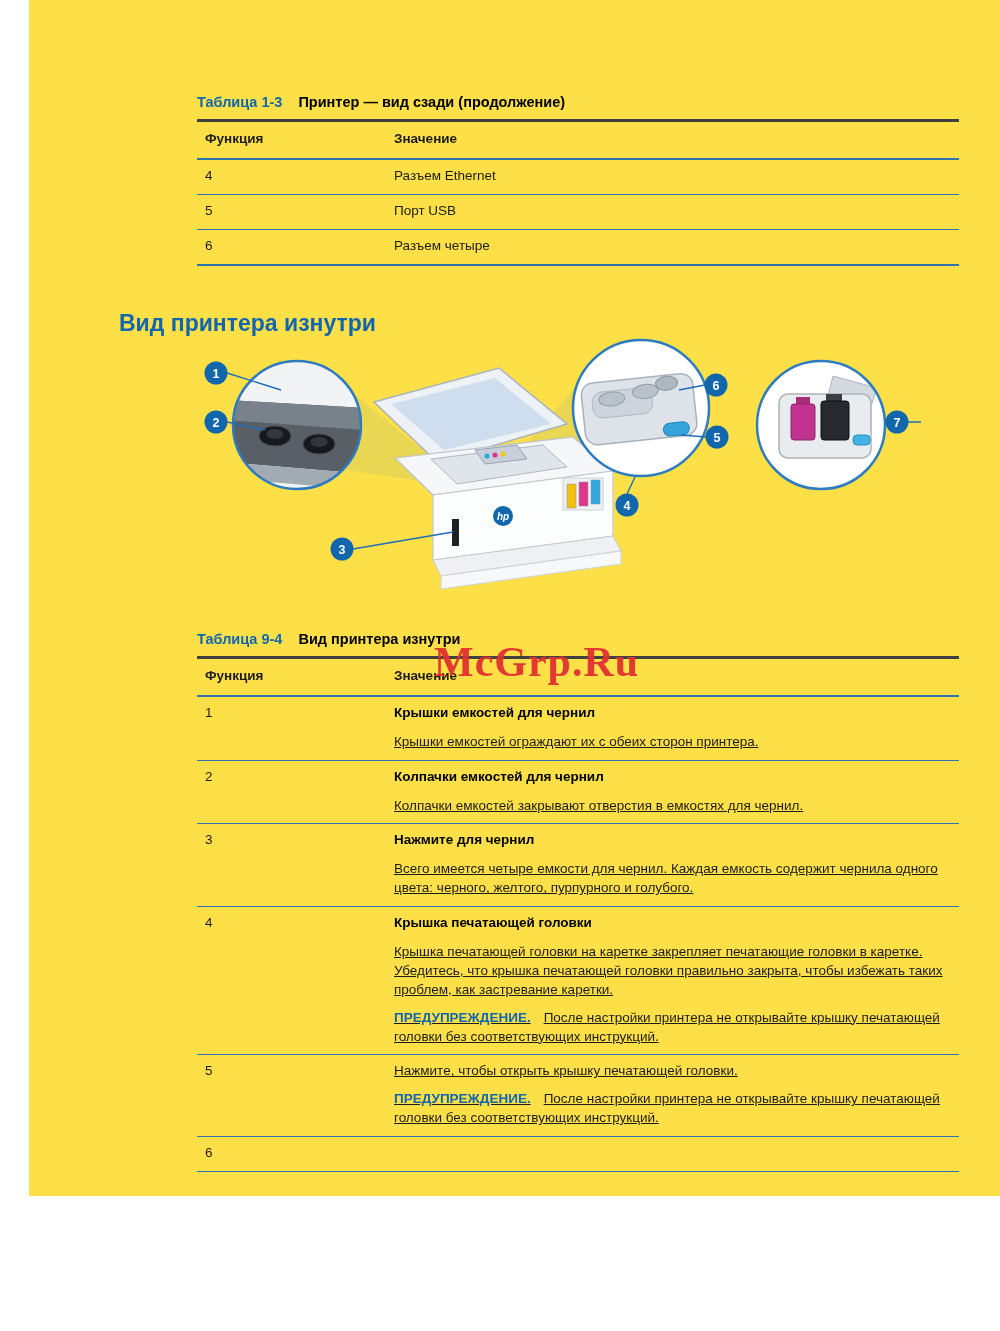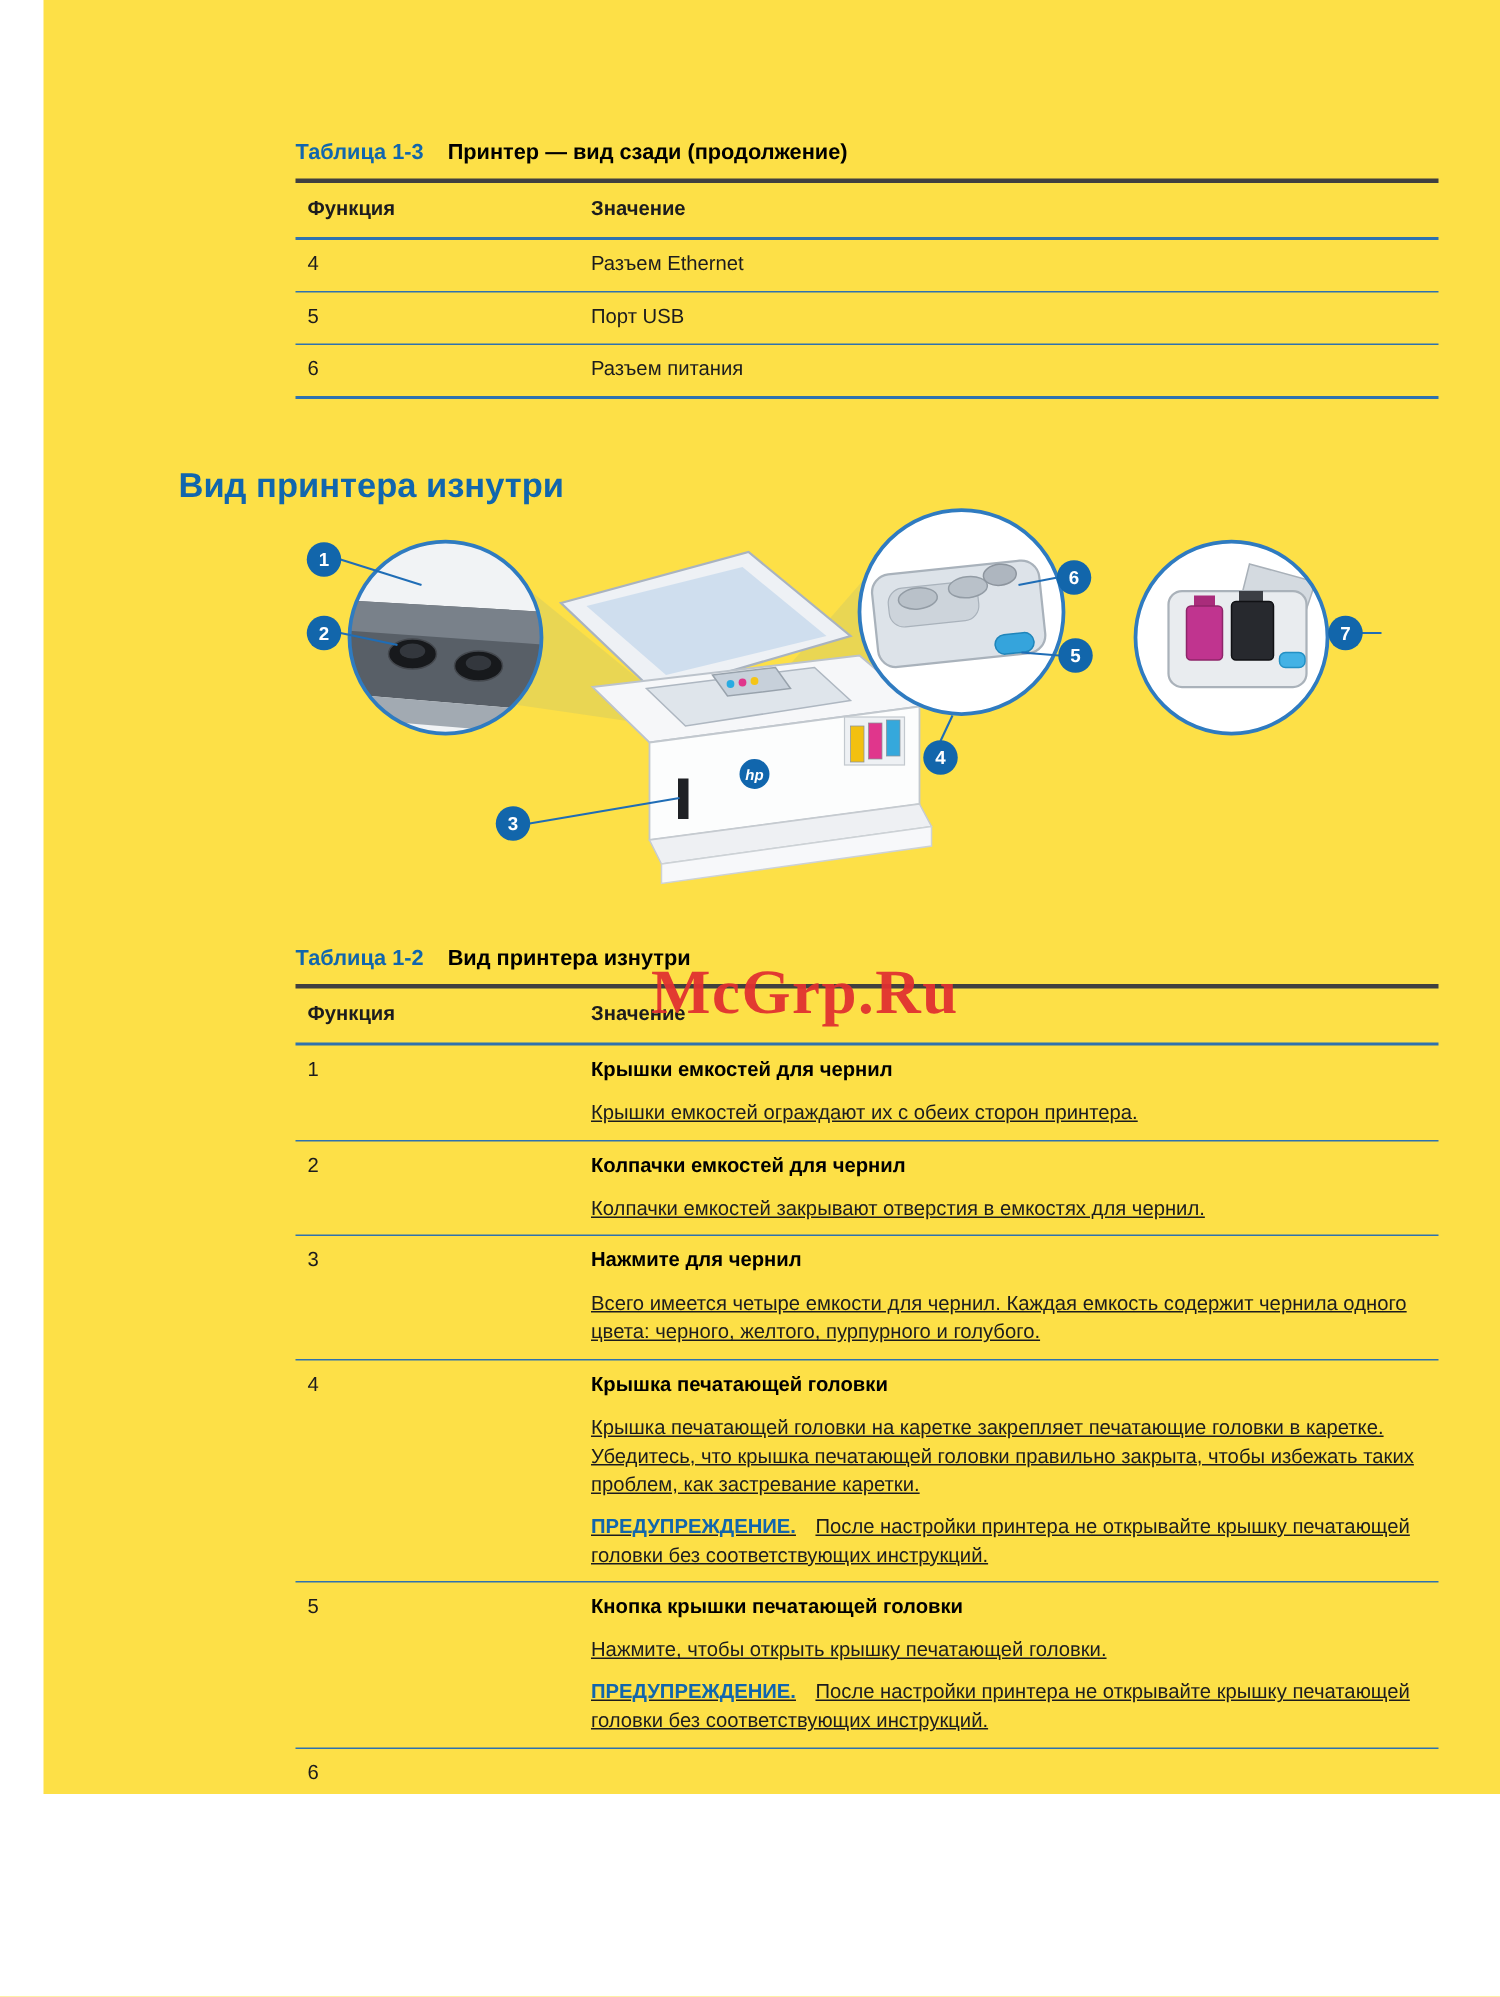--- a/index.html
+++ b/index.html
@@ -65,21 +65,21 @@
         <div class="trow">
           <div class="cell">4</div>
           <div class="cell val">Разъем Ethernet</div>
         </div>
         <div class="trow">
           <div class="cell">5</div>
           <div class="cell val">Порт USB</div>
         </div>
         <div class="trow">
           <div class="cell">6</div>
-          <div class="cell val">Разъем питания</div>
+          <div class="cell val">Разъем четыре</div>
         </div>
       </div>
     </div>
   </section>
 
   <h1 id="section-heading">Вид принтера изнутри</h1>
 
   <figure id="figure">
     <svg viewBox="0 0 800 278" width="800" height="278">
       <defs>
@@ -216,21 +216,21 @@
         <circle cx="728" cy="84" r="11.5" fill="#1266ab"></circle>
         <text x="728" y="88.5" font-size="12.5" font-weight="bold" fill="#fff" text-anchor="middle">7</text>
       </g>
     </svg>
   </figure>
 
   <div id="watermark">McGrp.Ru</div>
 
   <section class="tbl" id="table14">
     <div class="caption">
-      <span class="cap-label">Таблица 1-2</span><span class="cap-title">Вид принтера изнутри</span>
+      <span class="cap-label">Таблица 9-4</span><span class="cap-title">Вид принтера изнутри</span>
     </div>
     <div class="tbl-grid">
       <div class="trow head">
         <div class="cell">Функция</div>
         <div class="cell val">Значение</div>
       </div>
       <div class="tbody">
 
         <div class="trow">
           <div class="cell">1</div>
@@ -261,21 +261,20 @@
           <div class="cell val">
             <p class="row-title">Крышка печатающей головки</p>
             <p class="row-desc">Крышка печатающей головки на каретке закрепляет печатающие головки в каретке. Убедитесь, что крышка печатающей головки правильно закрыта, чтобы избежать таких проблем, как застревание каретки.</p>
             <p class="row-desc warn"><span class="warn-label">ПРЕДУПРЕЖДЕНИЕ.</span><span>После настройки принтера не открывайте крышку печатающей головки без соответствующих инструкций.</span></p>
           </div>
         </div>
 
         <div class="trow">
           <div class="cell">5</div>
           <div class="cell val">
-            <p class="row-title">Кнопка крышки печатающей головки</p>
             <p class="row-desc">Нажмите, чтобы открыть крышку печатающей головки.</p>
             <p class="row-desc warn"><span class="warn-label">ПРЕДУПРЕЖДЕНИЕ.</span><span>После настройки принтера не открывайте крышку печатающей головки без соответствующих инструкций.</span></p>
           </div>
         </div>
 
         <div class="trow">
           <div class="cell">6</div>
         </div>
 
       </div>

